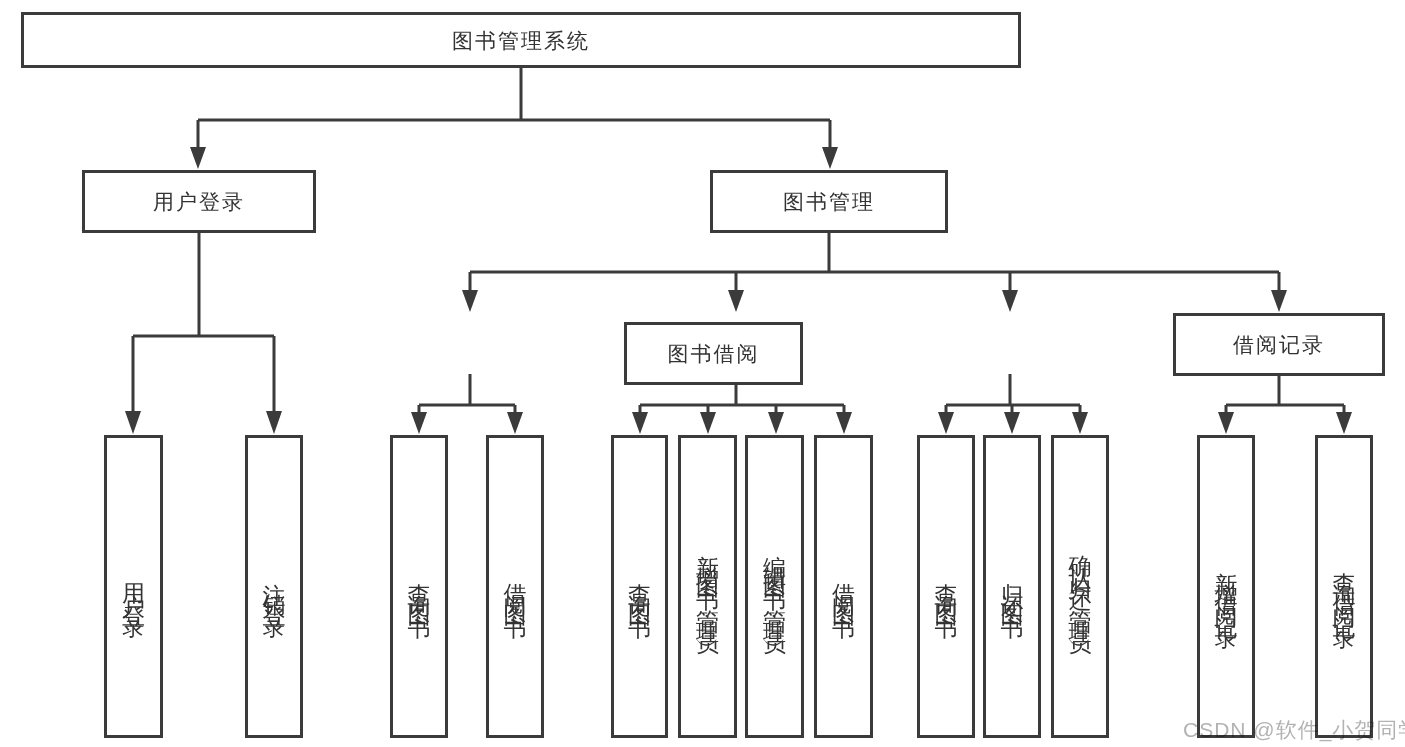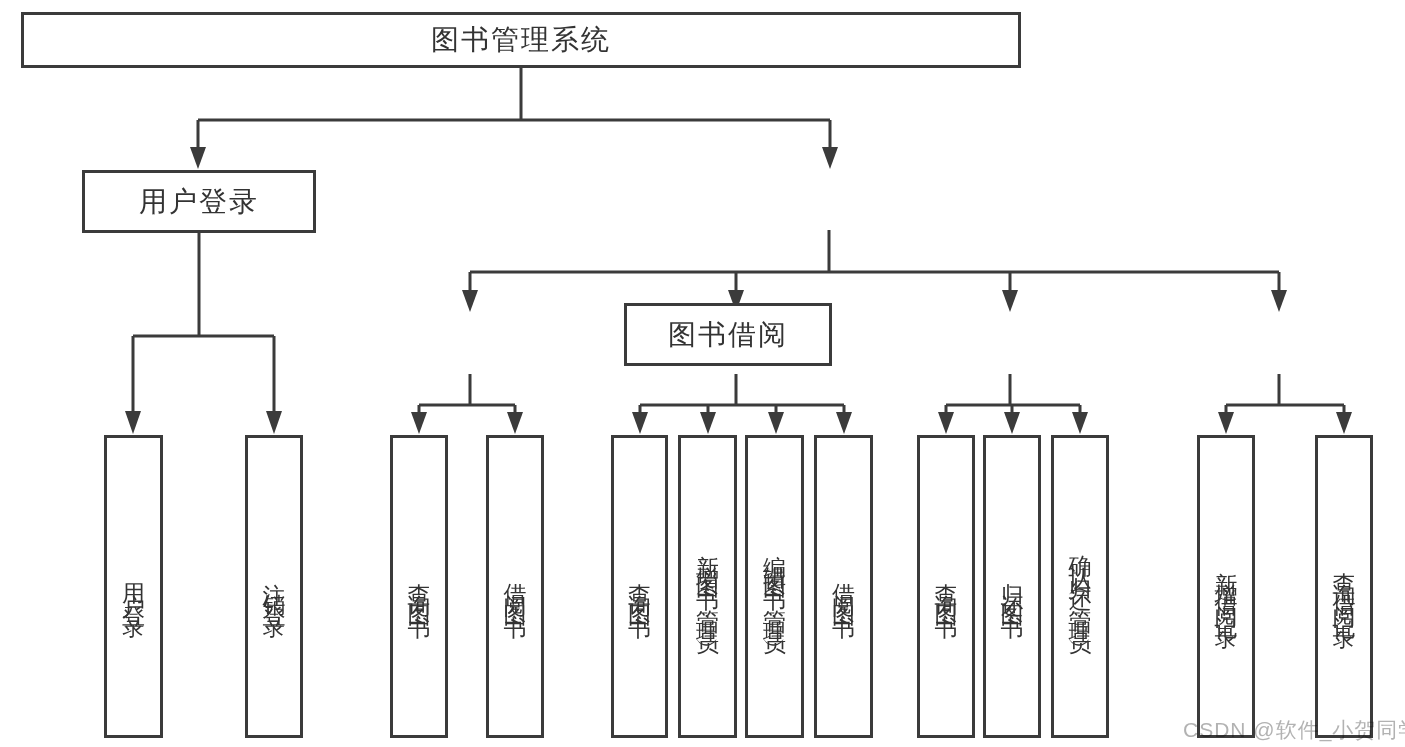--- a/index.html
+++ b/index.html
@@ -27,21 +27,21 @@
     box-sizing: border-box;
     border: 3px solid #3b3b3b;
     background: #ffffff;
     display: flex;
     align-items: center;
     justify-content: center;
     color: #333333;
     z-index: 1;
   }
   .node.h span {
-    font-size: 28px;
+    font-size: 21px;
     letter-spacing: 2px;
     line-height: 1;
     white-space: nowrap;
   }
   .node.v span {
     writing-mode: vertical-rl;
     font-size: 23px;
     letter-spacing: 11px;
     line-height: 1;
   }
@@ -107,23 +107,29 @@
     <polygon class="arrow" points="1336,412 1352,412 1344,434"></polygon>
   </svg>
 
   <div class="node h" style="left:21px;top:12px;width:1000px;height:56px">
     <span>图书管理系统</span>
   </div>
 
   <div class="node h" style="left:82px;top:170px;width:234px;height:63px">
     <span>用户登录</span>
   </div>
+  <div class="node h" style="left:710px;top:170px;width:238px;height:63px">
+    <span>图书管理</span>
+  </div>
 
-  <div class="node h" style="left:624px;top:303px;width:208px;height:63px">
+  <div class="node h" style="left:624px;top:322px;width:179px;height:63px">
     <span>图书借阅</span>
+  </div>
+  <div class="node h" style="left:1173px;top:313px;width:212px;height:63px">
+    <span>借阅记录</span>
   </div>
 
   <div class="node v" style="left:104px;top:435px;width:59px;height:303px">
     <span>用户登录</span>
   </div>
   <div class="node v" style="left:245px;top:435px;width:58px;height:303px">
     <span>注销登录</span>
   </div>
 
   <div class="node v" style="left:390px;top:435px;width:58px;height:303px">

